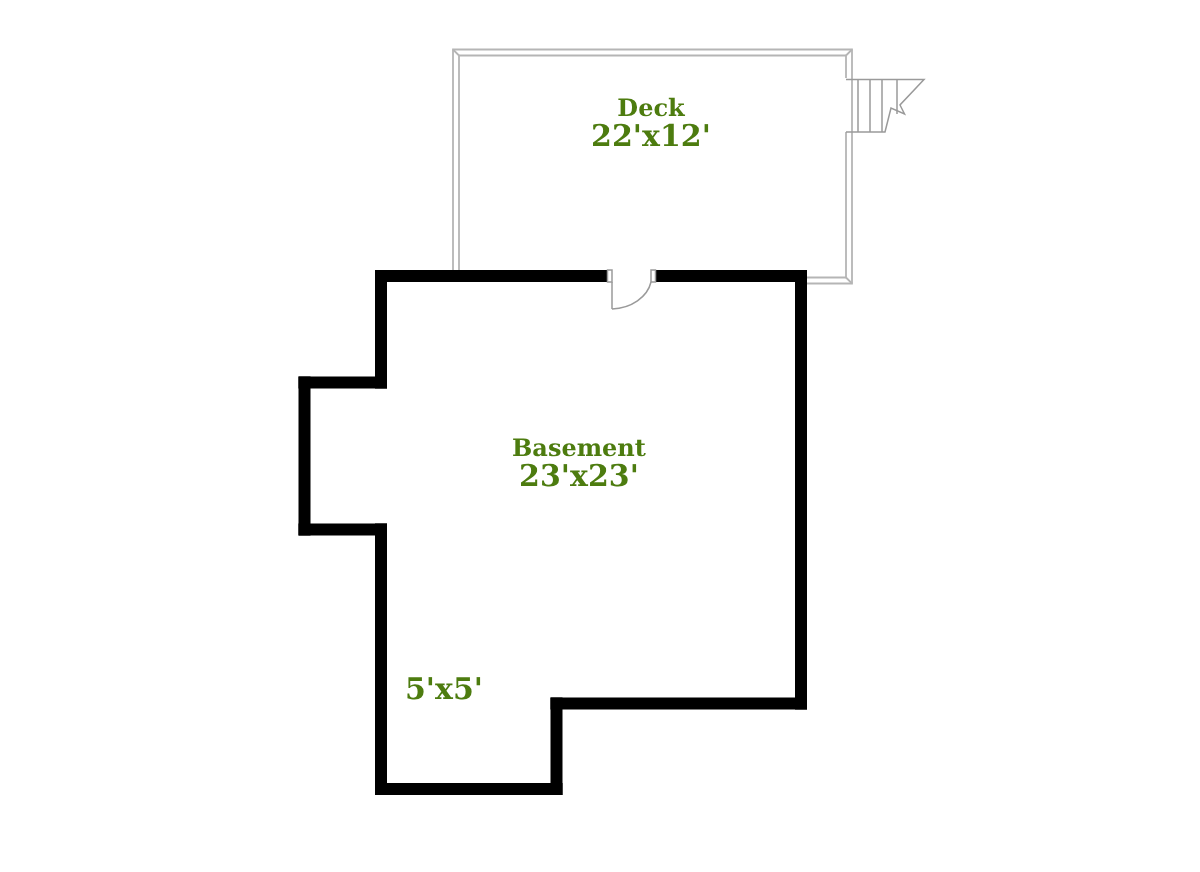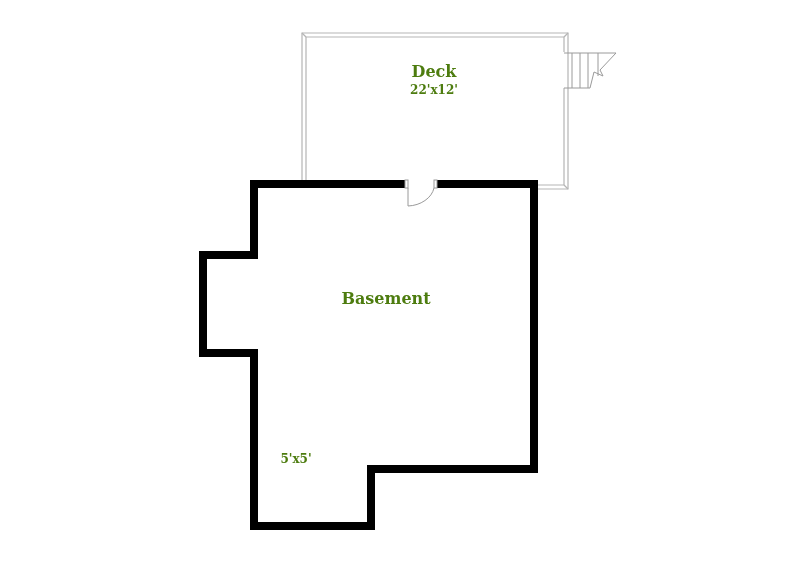--- a/index.html
+++ b/index.html
@@ -8,21 +8,21 @@
   .label {
     position: absolute;
     font-family: "DejaVu Serif", "Liberation Serif", serif;
     font-weight: bold;
     color: #4d7c0f;
     text-align: center;
     line-height: 18px;
     white-space: nowrap;
   }
   .label .name { font-size: 16px; display: block; }
-  .label .dim { font-size: 12px; display: block; }
+  .label .dim { font-size: 20px; display: block; }
 </style>
 </head>
 <body>
 
 <svg id="plan" viewBox="0 0 800 581" xmlns="http://www.w3.org/2000/svg">
 
   <g fill="none" stroke="#b5b5b5" stroke-width="1.2">
     <polyline points="302,182 302,33 568,33 568,189 538,189"></polyline>
     <polyline points="306,182 306,37 564,37 564,52"></polyline>
     <polyline points="564,88 564,185 538,185"></polyline>
@@ -72,17 +72,18 @@
   </g>
 </svg>
 
 <div class="label" style="left:384px; top:63px; width:100px;">
   <span class="name">Deck</span>
   <span class="dim">22'x12'</span>
 </div>
 
 <div class="label" style="left:326px; top:290px; width:120px;">
   <span class="name">Basement</span>
+  <span class="dim">23'x23'</span>
 </div>
 
 <div class="label" style="left:266px; top:450px; width:60px;">
   <span class="dim">5'x5'</span>
 </div>
 
 </body></html>

